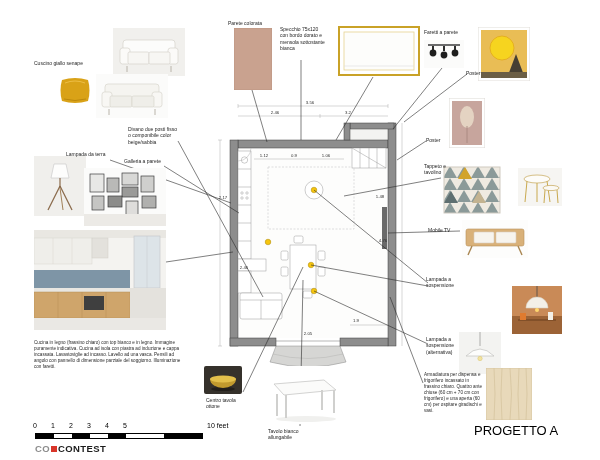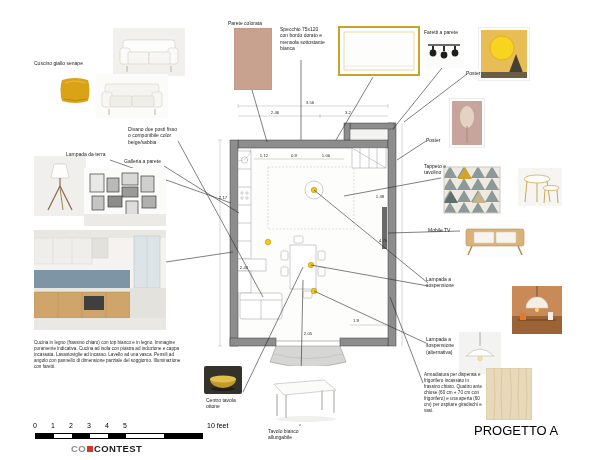--- a/index.html
+++ b/index.html
@@ -12,21 +12,21 @@
   .img{position:absolute;z-index:3;}
   .img svg{display:block;}
   .overlay{position:absolute;left:0;top:0;z-index:2;pointer-events:none;}
   .planwrap{position:absolute;left:210px;top:95px;z-index:1;}
   .titleblock{position:absolute;left:474px;top:424px;z-index:4;}
   .titleblock div{font-size:13px;line-height:1.15;color:#000;}
   .scalenum{position:absolute;top:422px;font-size:7px;color:#000;z-index:4;}
   .scaleunit{position:absolute;left:207px;top:422px;font-size:7px;color:#000;z-index:4;}
   .scalebar{position:absolute;left:35px;top:433px;height:4px;display:flex;border:1px solid #000;z-index:4;}
   .scalebar div{height:100%;}
-  .logo{position:absolute;left:35px;top:443px;display:flex;align-items:center;gap:1px;z-index:4;margin-left:36px;}
+  .logo{position:absolute;left:35px;top:443px;display:flex;align-items:center;gap:1px;z-index:4;}
   .logo .co{font-size:9.5px;font-weight:bold;color:#8c8c8c;letter-spacing:.4px;}
   .logo .contest{font-size:9.5px;font-weight:bold;color:#1b1b1b;letter-spacing:.4px;}
   .logo .sq{width:6px;height:6px;background:#d8362a;display:inline-block;}
 </style>
 </head>
 <body>
 
 <div class="board">
 
   <div class="planwrap">

